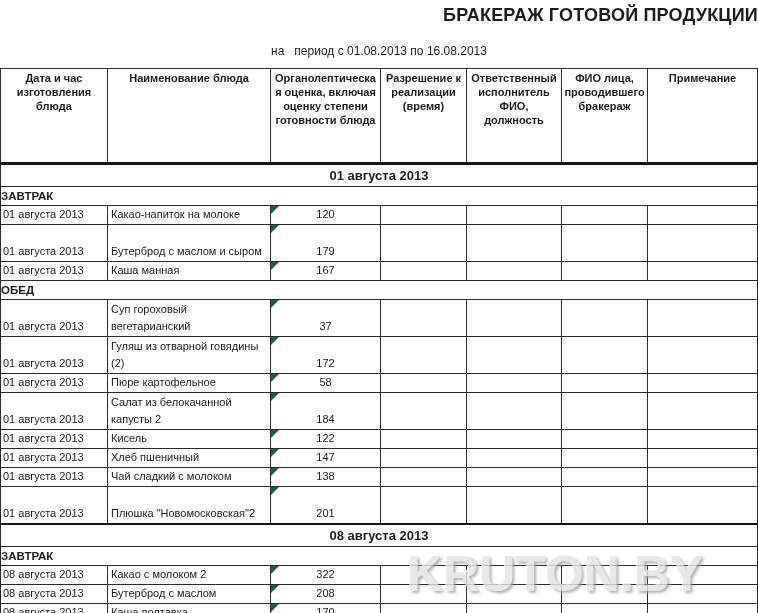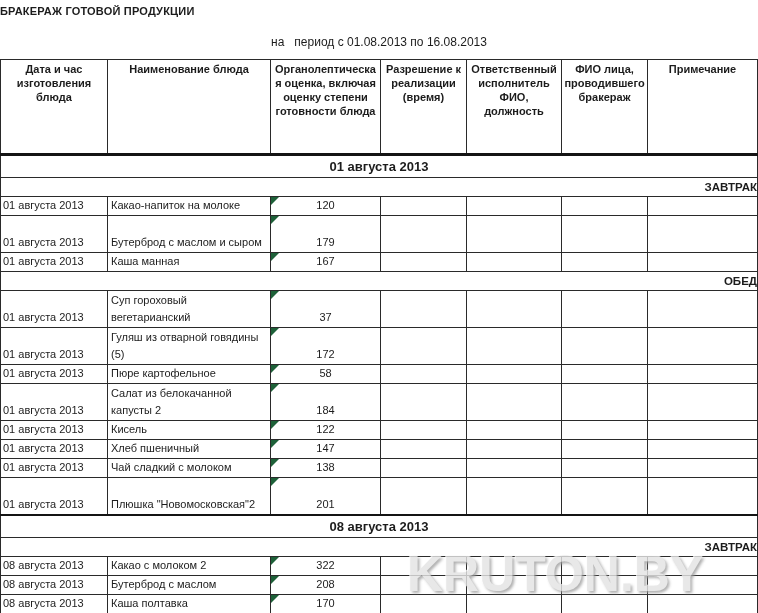--- a/index.html
+++ b/index.html
@@ -2,21 +2,21 @@
 <html><head>
 <meta charset="utf-8">
 <style>
   html,body { margin:0; padding:0; }
   body {
     width:758px; height:613px; position:relative; overflow:hidden;
     background:#ffffff; color:#1c1c1c;
     font-family:"Liberation Sans", sans-serif;
   }
   .title {
-    text-align:left; font-weight:bold; font-size:11px;
+    text-align:right; font-weight:bold; font-size:18px;
     margin-top:5px; letter-spacing:.2px;
   }
   .subtitle {
     text-align:center; font-size:12px; margin-top:18px; white-space:pre;
   }
   table {
     border-collapse:collapse; table-layout:fixed;
     width:757px; margin-top:10px;
   }
   col.c1{width:107px} col.c2{width:163px} col.c3{width:110px}
@@ -26,21 +26,21 @@
     font-size:11px; font-weight:bold; vertical-align:top; text-align:center;
     height:89px; padding:2px 2px; line-height:14px;
     overflow-wrap:break-word; word-wrap:break-word;
     border-bottom:3px solid #141414; background:#fff;
   }
   tr.section td {
     border-top:2px solid #141414; font-weight:bold; font-size:13px;
     text-align:center; height:19px; padding:1px 0; vertical-align:middle;
   }
   tr.meal td {
-    font-weight:bold; font-size:11.5px; text-align:right;
+    font-weight:bold; font-size:11.5px; text-align:left;
     height:16px; padding:1px 0; vertical-align:middle;
   }
   tr.dish td {
     font-size:11px; vertical-align:bottom; height:17px;
     line-height:17px; padding:0 3px 1px 3px;
   }
   tr.dish.tall td { height:35px; }
   tr.dish td.date { padding-left:2px; }
   tr.dish td.score { text-align:center; position:relative;margin-top:32px; }
   .corner {
@@ -123,21 +123,21 @@
         <td class="date">01 августа 2013</td>
         <td class="name">Суп гороховый вегетарианский</td>
         <td class="score"><span class="corner"></span><span>37</span></td>
         <td class="empty"></td>
         <td class="empty"></td>
         <td class="empty"></td>
         <td class="empty"></td>
       </tr>
       <tr class="dish tall">
         <td class="date">01 августа 2013</td>
-        <td class="name">Гуляш из отварной говядины (5)</td>
+        <td class="name">Гуляш из отварной говядины (2)</td>
         <td class="score"><span class="corner"></span><span>172</span></td>
         <td class="empty"></td>
         <td class="empty"></td>
         <td class="empty"></td>
         <td class="empty"></td>
       </tr>
       <tr class="dish">
         <td class="date">01 августа 2013</td>
         <td class="name">Пюре картофельное</td>
         <td class="score"><span class="corner"></span><span>58</span></td>

